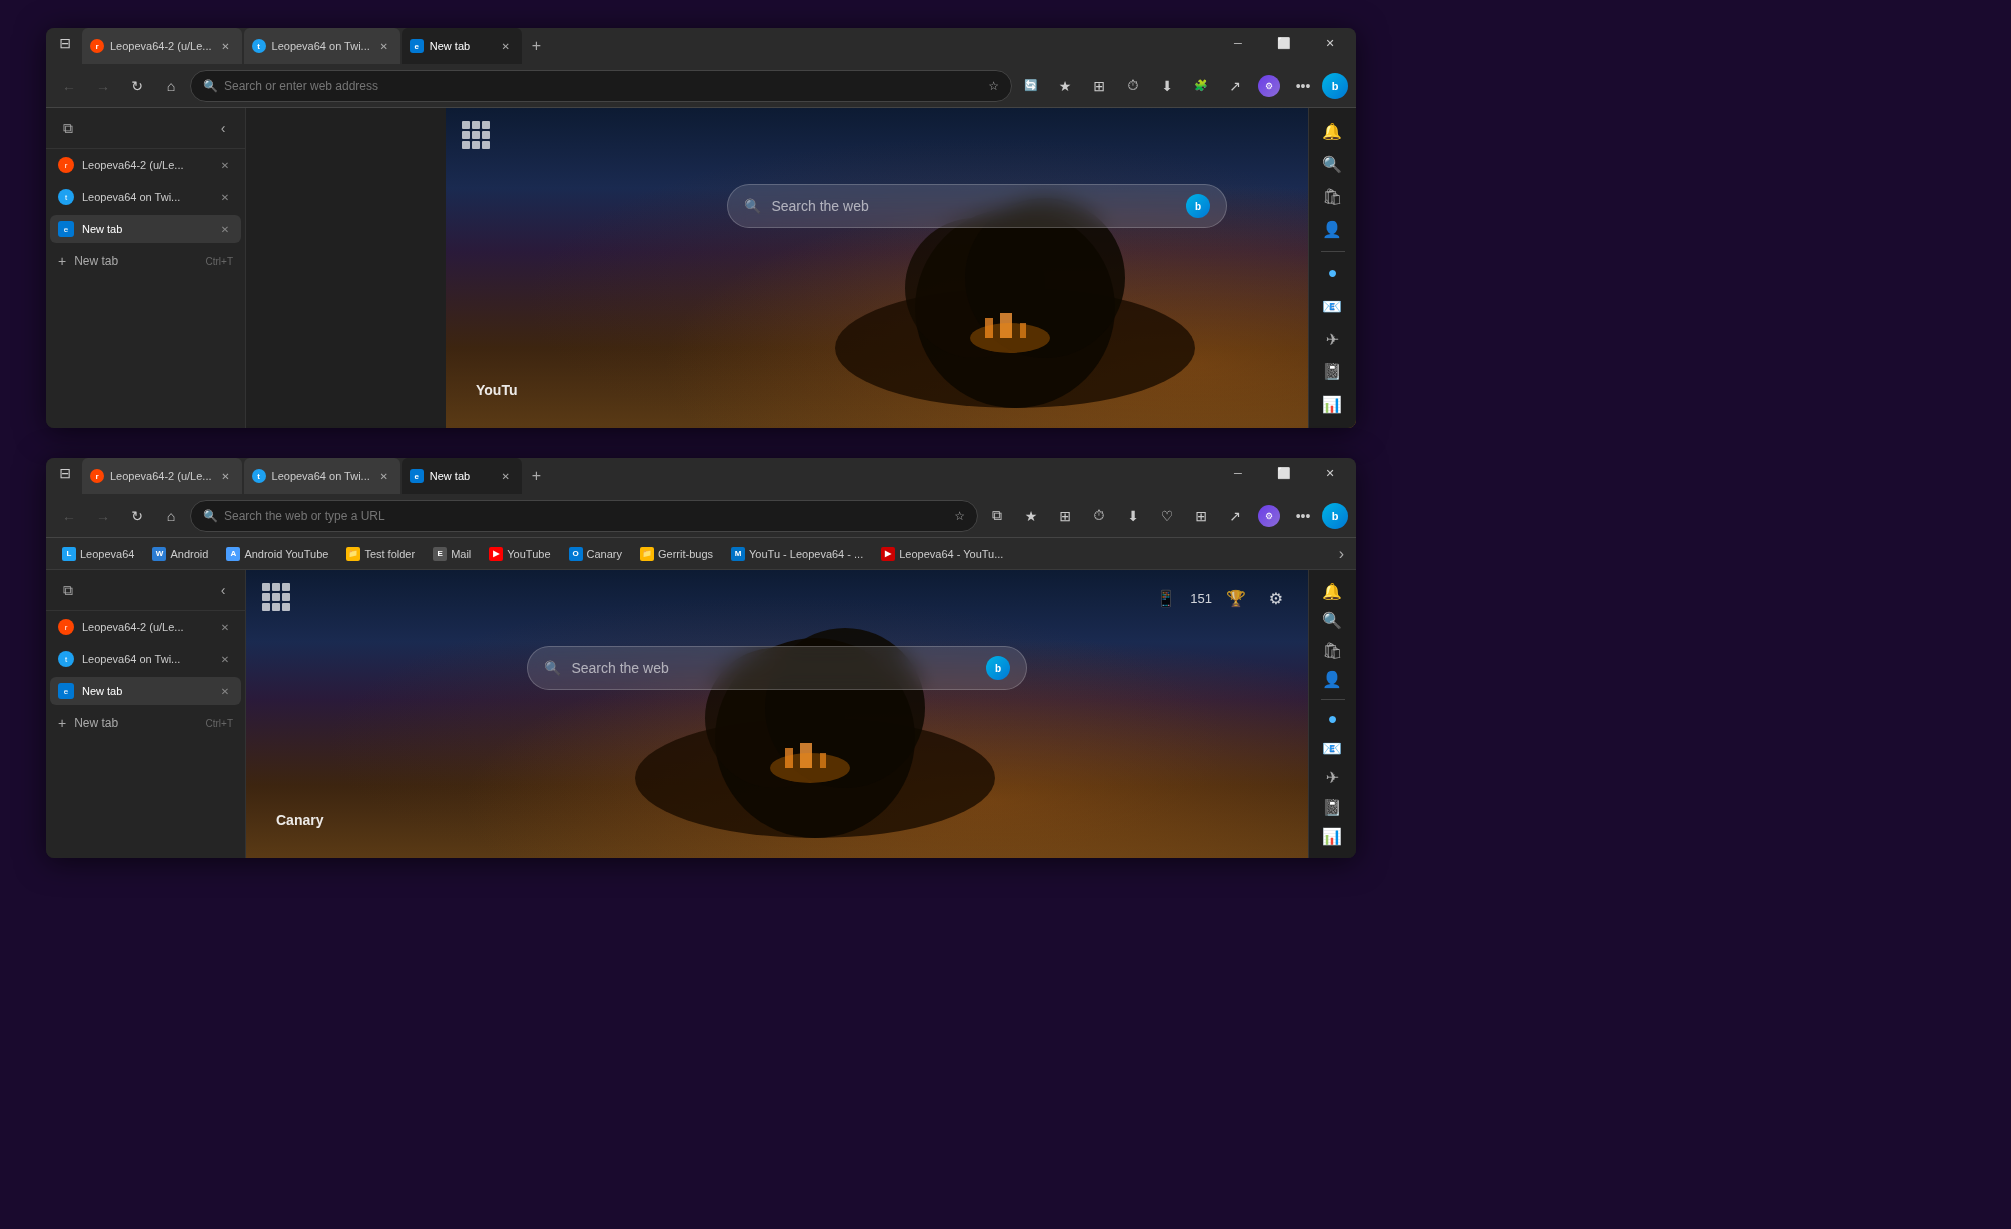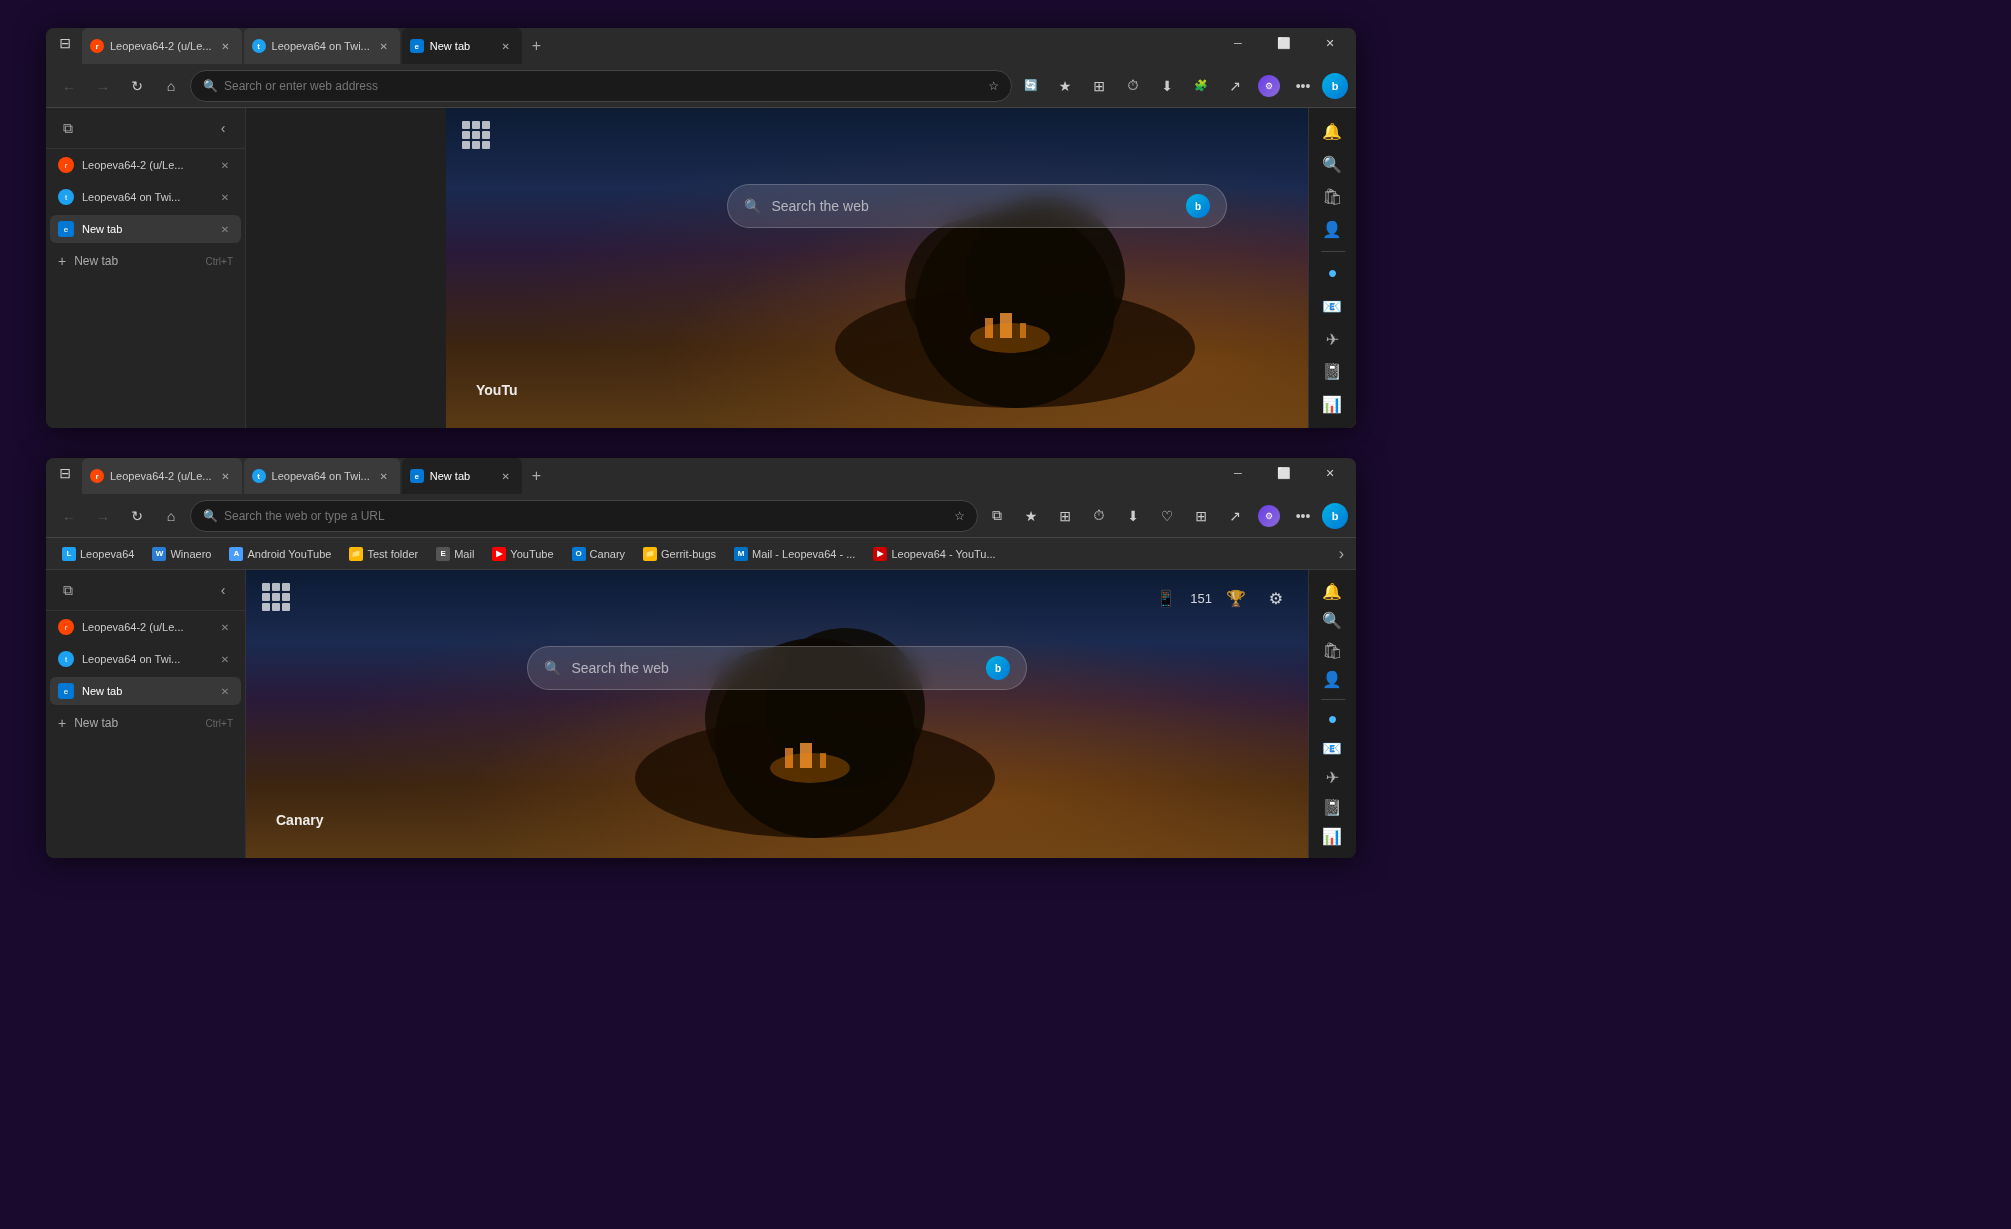--- a/index.html
+++ b/index.html
@@ -666,21 +666,21 @@
     <div class="bing-circle" style="cursor:pointer;">b</div>
   </div>
 
   <div class="bookmarks-bar">
     <div class="bookmark-item">
       <div class="bm-fav" style="background:#1da1f2;">L</div>
       <span>Leopeva64</span>
     </div>
     <div class="bookmark-item">
       <div class="bm-fav" style="background:#2b7cd3;">W</div>
-      <span>Winaero</span>
+      <span>Android</span>
     </div>
     <div class="bookmark-item">
       <div class="bm-fav" style="background:#4a9eff;">A</div>
       <span>Android YouTube</span>
     </div>
     <div class="bookmark-item">
       <div class="bm-fav" style="background:#ffb900;">📁</div>
       <span>Test folder</span>
     </div>
     <div class="bookmark-item">
@@ -694,21 +694,21 @@
     <div class="bookmark-item">
       <div class="bm-fav" style="background:#0078d4;">O</div>
       <span>Canary</span>
     </div>
     <div class="bookmark-item">
       <div class="bm-fav" style="background:#ffb900;">📁</div>
       <span>Gerrit-bugs</span>
     </div>
     <div class="bookmark-item">
       <div class="bm-fav" style="background:#0072c6;">M</div>
-      <span>Mail - Leopeva64 - ...</span>
+      <span>YouTu - Leopeva64 - ...</span>
     </div>
     <div class="bookmark-item">
       <div class="bm-fav" style="background:#cc0000;">▶</div>
       <span>Leopeva64 - YouTu...</span>
     </div>
     <span class="bookmarks-more">›</span>
   </div>
 
   <div style="display:flex; height: calc(400px - 36px - 44px - 32px); position:relative;">
 

